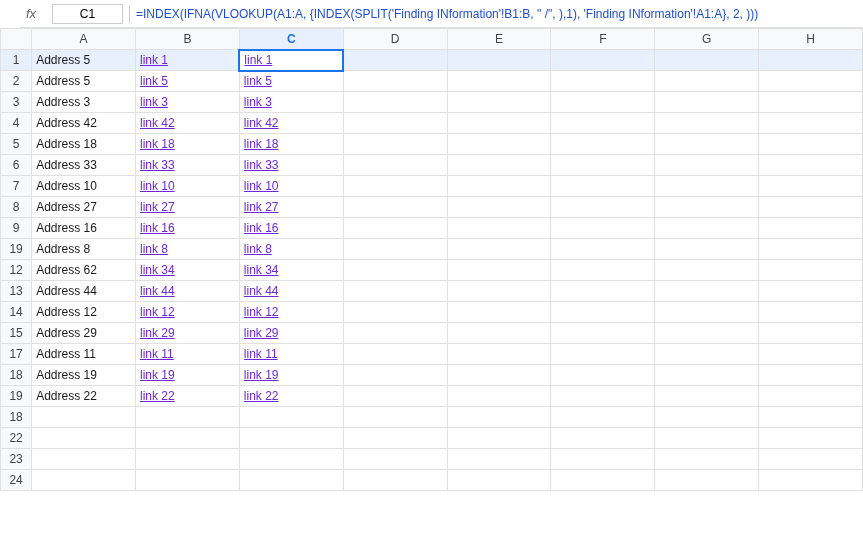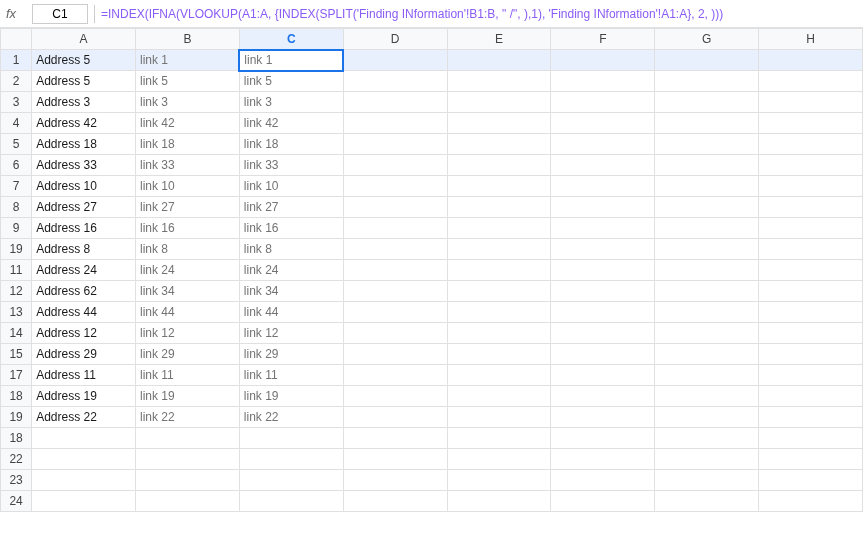--- a/index.html
+++ b/index.html
@@ -6,47 +6,48 @@
     body { font-family: Arial, sans-serif; font-size: 13px; background: #fff; overflow: hidden; }
 
     #formula-bar {
       display: flex;
       align-items: center;
       height: 28px;
       border-bottom: 1px solid #e0e0e0;
       background: #fff;
       padding: 0 6px;
       gap: 6px;
+      margin-left: 20px;
     }
     #formula-bar .fx-icon {
       color: #666;
       font-style: italic;
       font-size: 13px;
       min-width: 20px;
     }
     #cell-ref {
       border: 1px solid #ccc;
-      width: 56px;
+      width: 71px;
       height: 20px;
       padding: 0 4px;
       font-size: 12px;
       text-align: center;
     }
     #formula-divider {
       width: 1px;
       height: 18px;
       background: #ccc;
     }
     #formula-input {
       flex: 1;
       border: none;
       outline: none;
       font-size: 12px;
       font-family: Arial, sans-serif;
-      color: #8b5cf6;
+      color: #1d4ed8;
     }
 
     #spreadsheet {
       display: flex;
       flex-direction: column;
       overflow: auto;
       height: calc(546px - 28px);
     }
 
     table {
@@ -94,22 +95,23 @@
       border: 1px solid #e0e0e0;
       user-select: none;
     }
 
     td.data-cell {
       color: #1a1a1a;
       font-size: 12px;
     }
 
     td.link-cell {
-      color: #737373;
-      font-size: 12px;
+      color: #6d28d9;
+      font-size: 12px;
+      text-decoration: underline;
     }
 
     
     td.selected {
       border: 2px solid #1a73e8 !important;
       outline: none;
       background: #fff;
     }
 
     
@@ -272,31 +274,20 @@
           <td class="data-cell">Address 8</td>
           <td class="link-cell">link 8</td>
           <td class="link-cell">link 8</td>
           <td class="data-cell"></td>
           <td class="data-cell"></td>
           <td class="data-cell"></td>
           <td class="data-cell"></td>
           <td class="data-cell"></td>
         </tr>
         <tr>
-          <td class="row-num">11</td>
-          <td class="data-cell">Address 24</td>
-          <td class="link-cell">link 24</td>
-          <td class="link-cell">link 24</td>
-          <td class="data-cell"></td>
-          <td class="data-cell"></td>
-          <td class="data-cell"></td>
-          <td class="data-cell"></td>
-          <td class="data-cell"></td>
-        </tr>
-        <tr>
           <td class="row-num">12</td>
           <td class="data-cell">Address 62</td>
           <td class="link-cell">link 34</td>
           <td class="link-cell">link 34</td>
           <td class="data-cell"></td>
           <td class="data-cell"></td>
           <td class="data-cell"></td>
           <td class="data-cell"></td>
           <td class="data-cell"></td>
         </tr>

